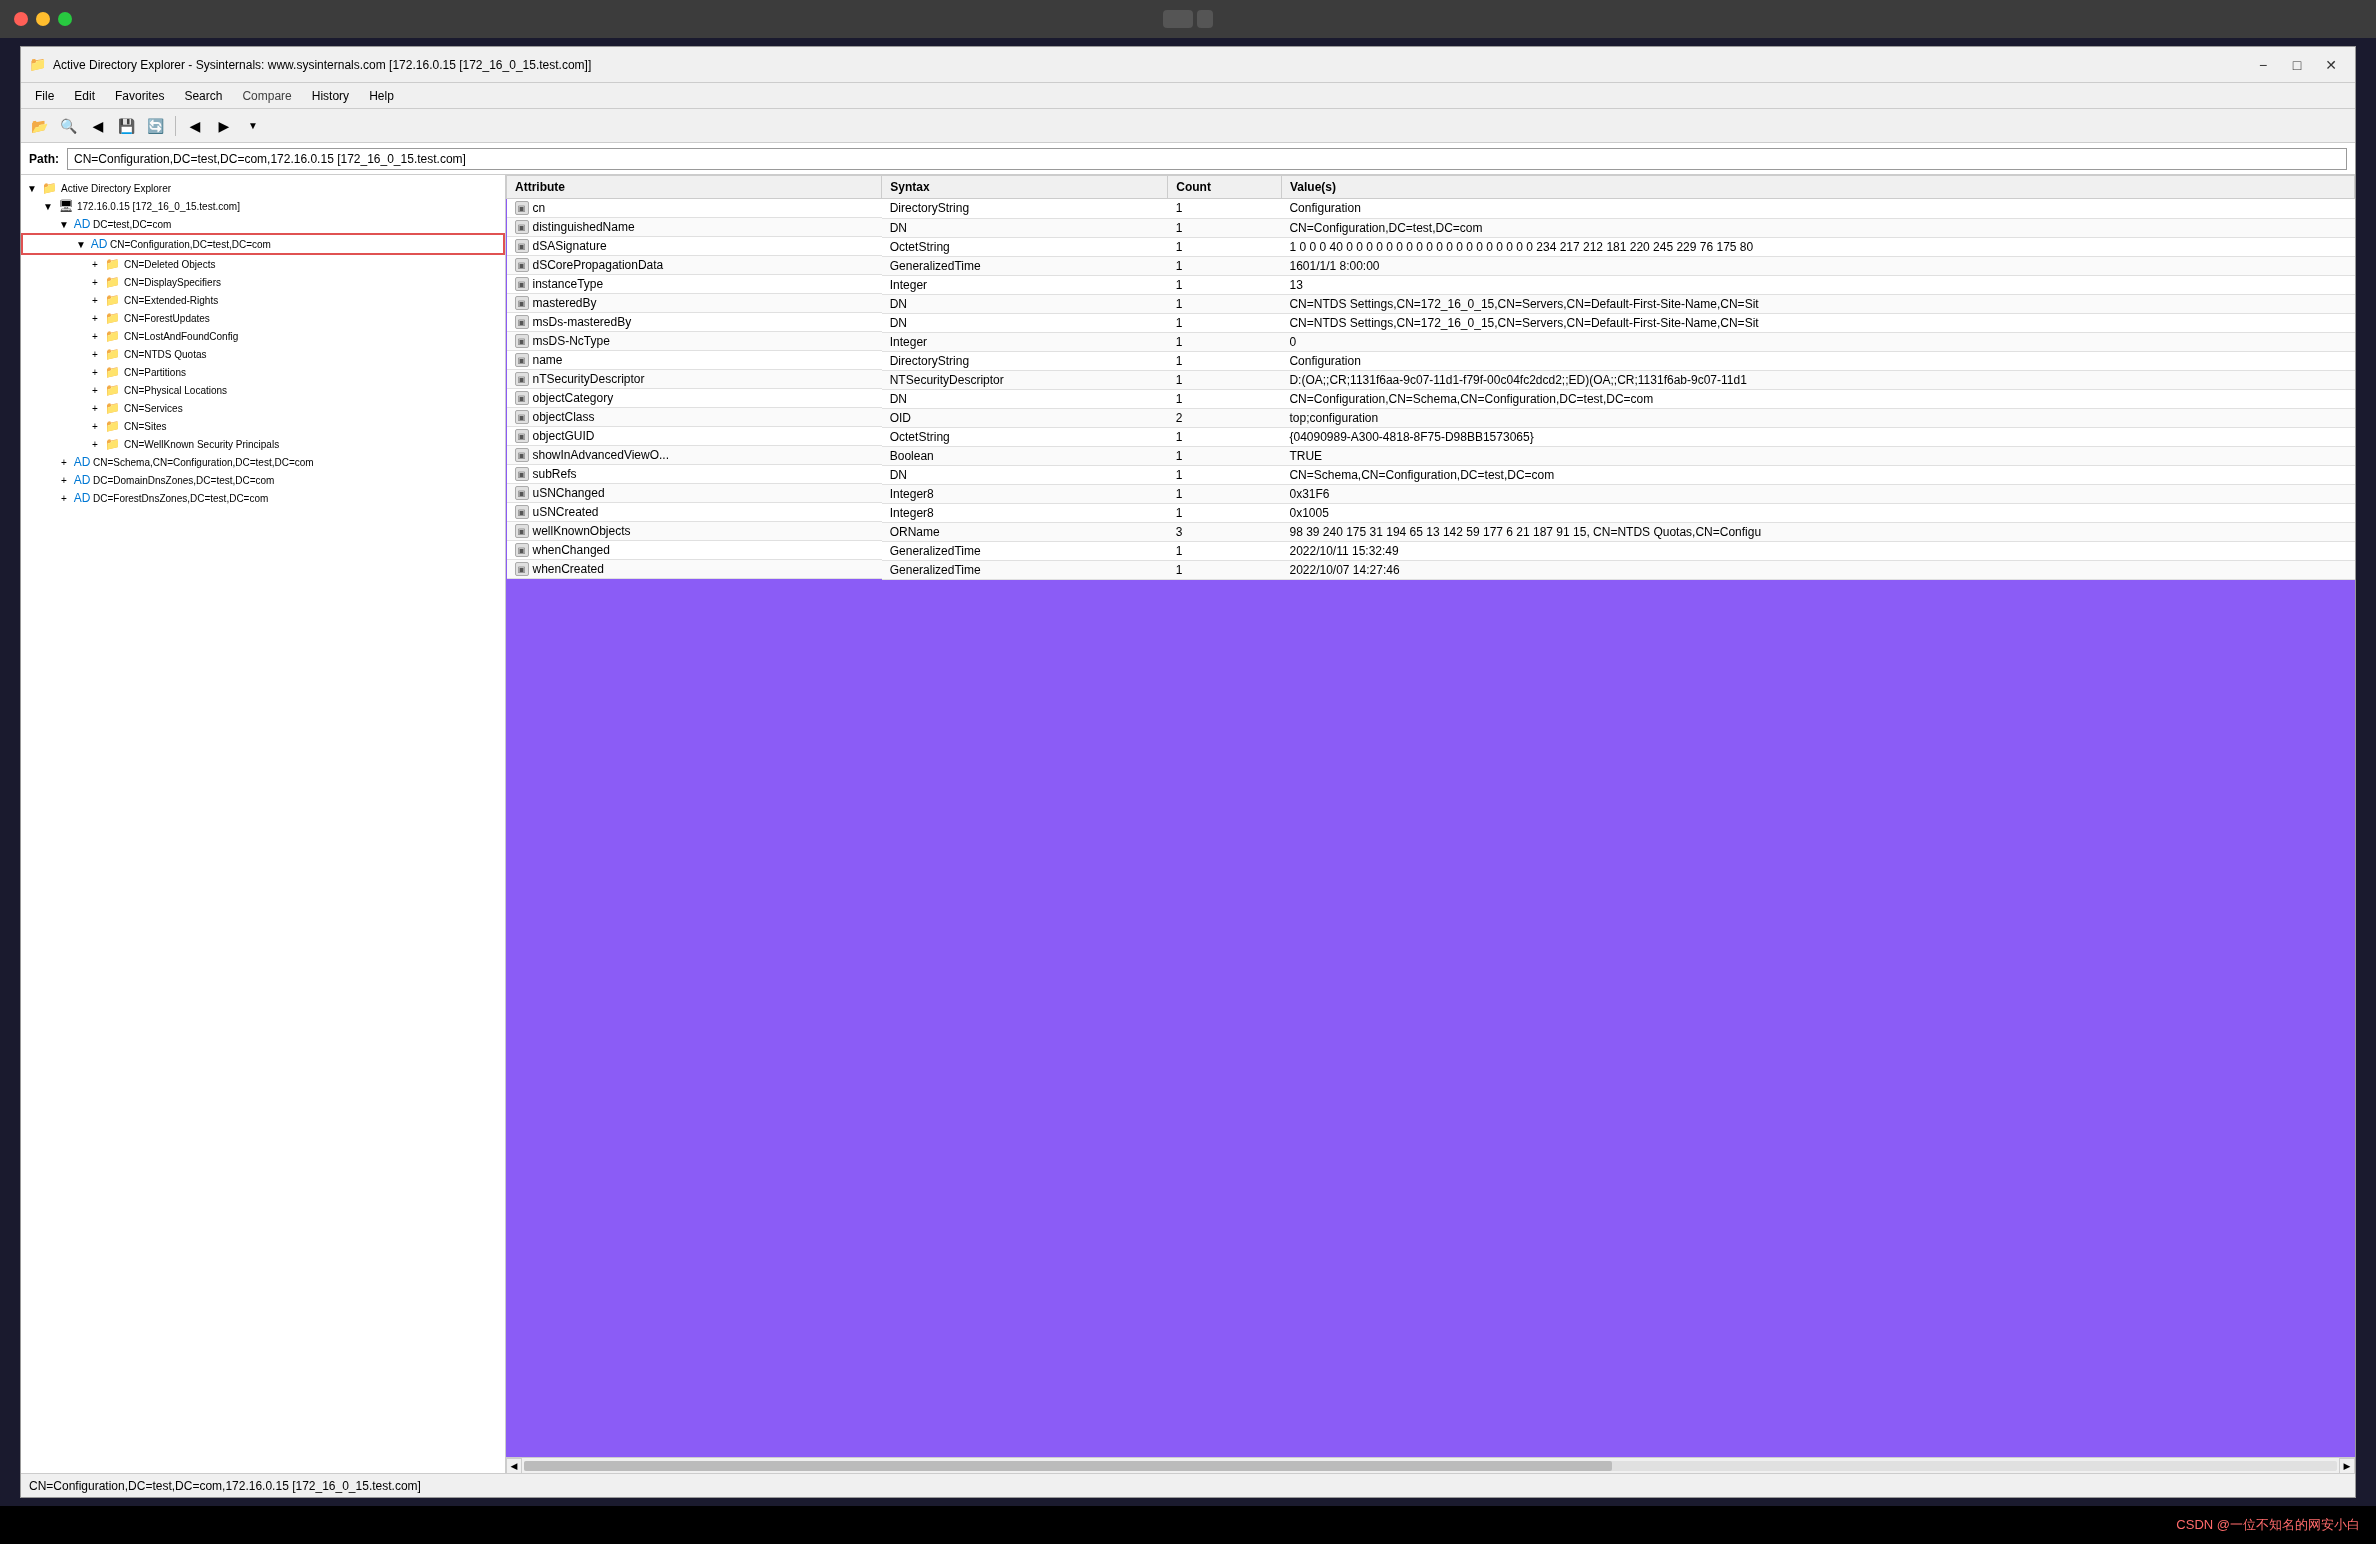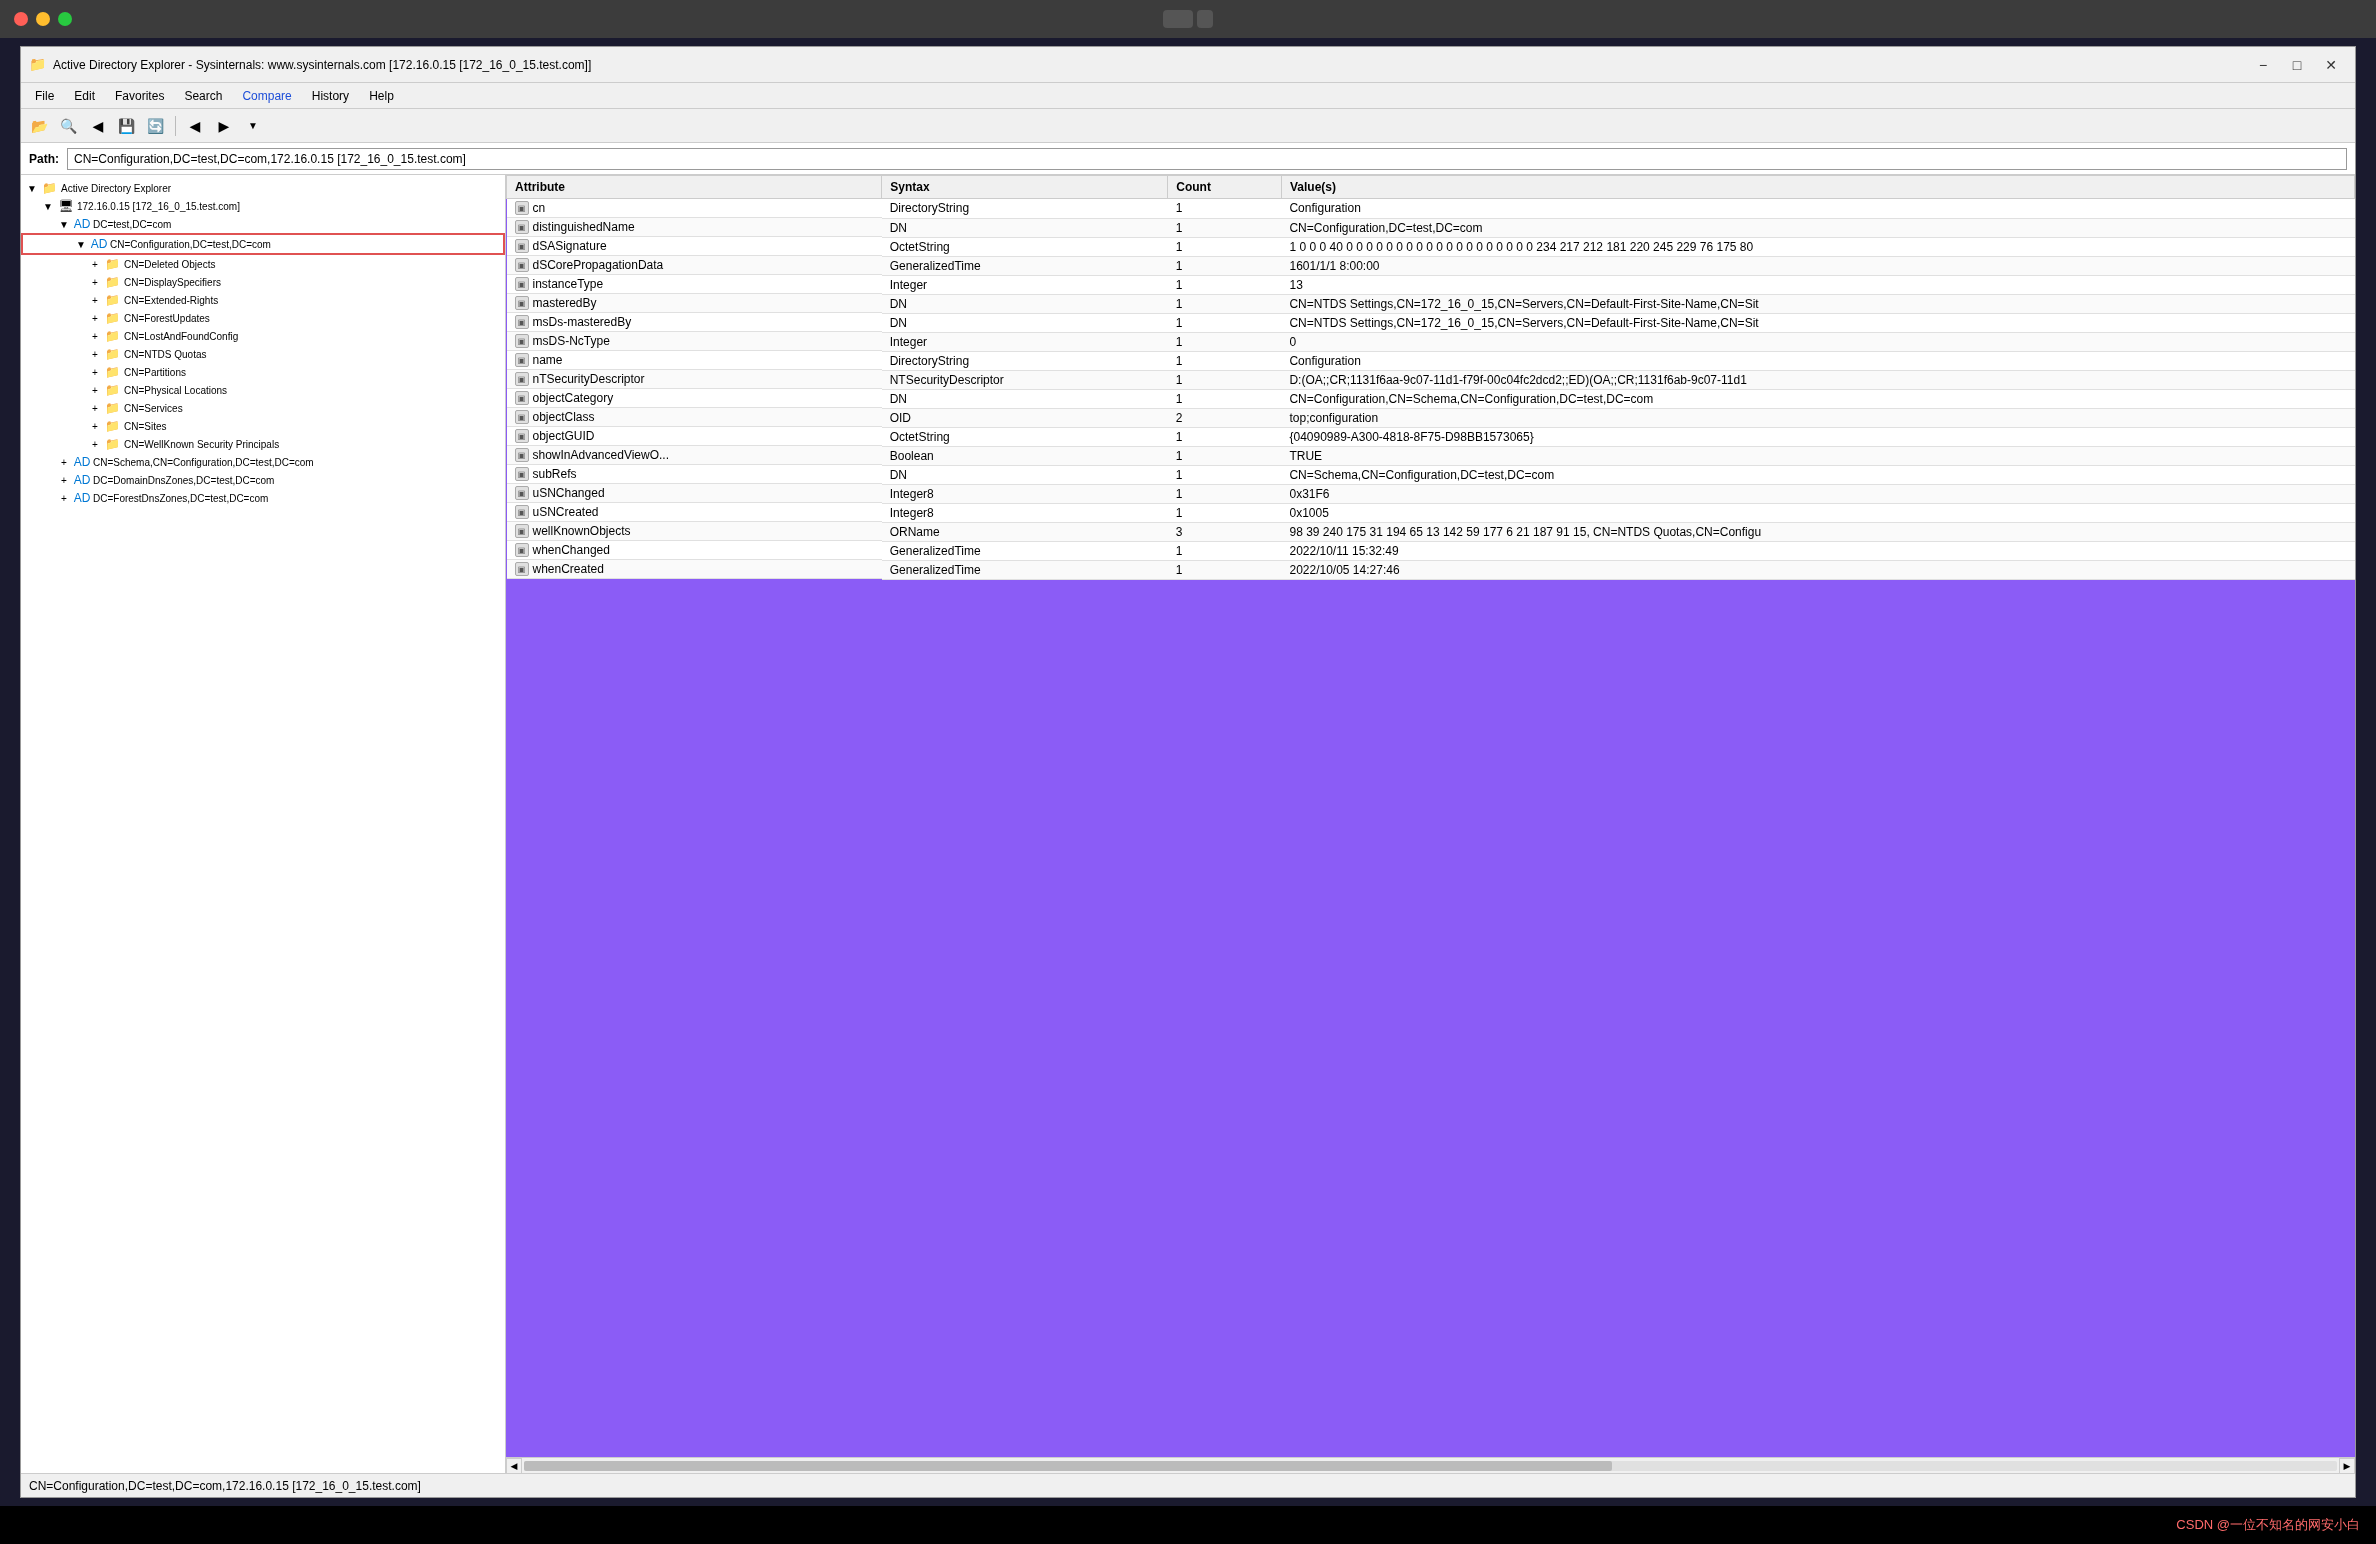--- a/index.html
+++ b/index.html
@@ -120,21 +120,21 @@
       height: 26px;
       flex-shrink: 0;
     }
     .menu-item {
       padding: 2px 10px;
       cursor: pointer;
       font-size: 12px;
       color: #000;
       border-radius: 2px;
     }
-    .menu-item.disabled { color: #1d4ed8; cursor: default; }
+    .menu-item.disabled { color: #404040; cursor: default; }
 
     
     .toolbar {
       background: #f0f0f0;
       border-bottom: 1px solid #ccc;
       display: flex;
       align-items: center;
       padding: 3px 6px;
       height: 34px;
       flex-shrink: 0;
@@ -702,21 +702,21 @@
                 <td>1</td>
                 <td style="max-width: 594px; overflow: hidden; text-overflow: ellipsis; white-space: nowrap;">2022/10/11 15:32:49</td>
               </tr>
               <tr style="background: rgb(250, 250, 250);">
                 <td style="display: flex; align-items: center; gap: 4px;">
                   <span class="attr-row-icon">▣</span>
                   <span>whenCreated</span>
                 </td>
                 <td>GeneralizedTime</td>
                 <td>1</td>
-                <td style="max-width: 594px; overflow: hidden; text-overflow: ellipsis; white-space: nowrap;">2022/10/05 14:27:46</td>
+                <td style="max-width: 594px; overflow: hidden; text-overflow: ellipsis; white-space: nowrap;">2022/10/07 14:27:46</td>
               </tr>
             </tbody>
         </table>
       </div>
 
       <div class="horizontal-scrollbar">
         <div class="vscroll-btn">◀</div>
         <div class="scrollbar-track">
           <div class="scrollbar-thumb"></div>
         </div>

